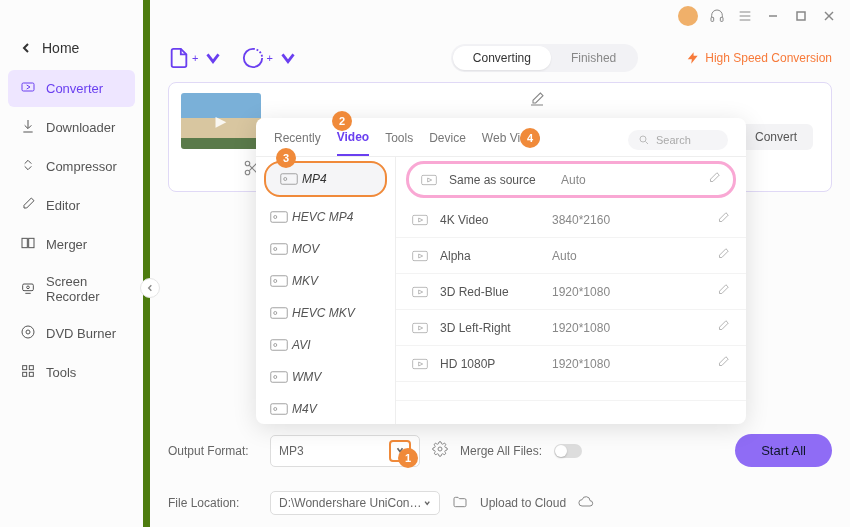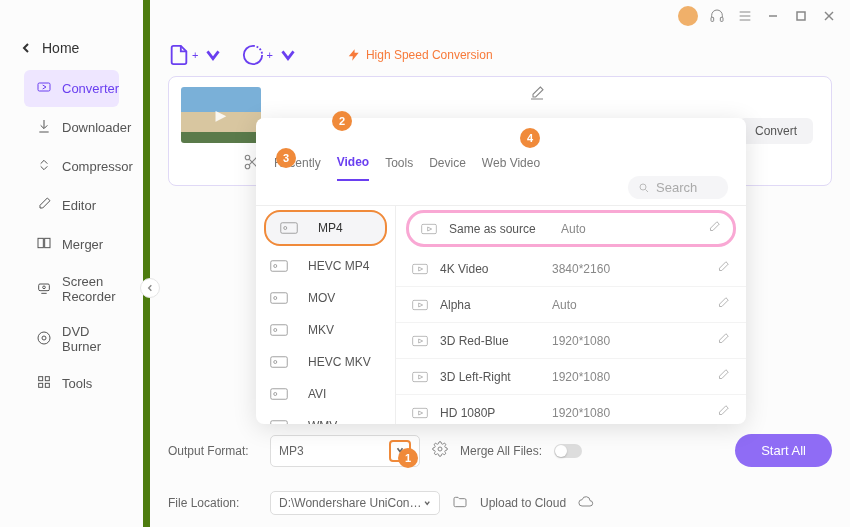--- a/index.html
+++ b/index.html
@@ -9,21 +9,21 @@
 .titlebar { position: absolute; top: 0; right: 0; height: 32px; display: flex; align-items: center; gap: 10px; padding: 0 12px; }
 .titlebar .avatar { width: 20px; height: 20px; border-radius: 50%; background: #f0b06a; }
 .titlebar .ic { width: 18px; height: 18px; display: flex; align-items: center; justify-content: center; color: #888; cursor: pointer; }
 .titlebar svg { width: 16px; height: 16px; stroke: #888; fill: none; stroke-width: 1.5; }
 .titlebar .win svg { width: 12px; height: 12px; }
 
 
 .sidebar { position: absolute; left: 0; top: 0; width: 150px; height: 100%; border-right: 7px solid #4d7c0f; padding-top: 30px; }
 .brand { display: flex; align-items: center; gap: 10px; padding: 10px 20px 14px; font-size: 14px; color: #333; }
 .brand svg { width: 12px; height: 12px; stroke: #333; fill: none; stroke-width: 2; }
-.nav { list-style: none; padding: 0 24px; }
+.nav { list-style: none; padding: 0 8px; }
 .nav li { display: flex; align-items: center; gap: 10px; padding: 9px 12px; font-size: 13px; color: #555; border-radius: 6px; cursor: pointer; margin-bottom: 2px; }
 .nav li.active { background: #eee6ff; color: #6a3ff0; }
 .nav li svg { width: 16px; height: 16px; stroke: currentColor; fill: none; stroke-width: 1.5; }
 
 
 .collapse-handle { position: absolute; left: 140px; top: 278px; width: 20px; height: 20px; border-radius: 50%; background: #fff; border: 1px solid #e5e5e5; display: flex; align-items: center; justify-content: center; cursor: pointer; }
 .collapse-handle svg { width: 8px; height: 8px; stroke: #888; fill: none; stroke-width: 2; }
 
 
 .main { position: absolute; left: 150px; top: 32px; right: 0; bottom: 0; padding: 8px 18px 12px; display: flex; flex-direction: column; }
@@ -50,33 +50,33 @@
 
 .footer { margin-top: auto; padding-top: 10px; display: flex; flex-direction: column; gap: 24px; font-size: 12px; color: #666; }
 .frow { display: flex; align-items: center; gap: 12px; }
 .frow .lbl { width: 90px; }
 .fsel { border: 1px solid #ddd; border-radius: 5px; padding: 4px 8px; min-width: 150px; display: flex; align-items: center; justify-content: space-between; cursor: pointer; background: #fff; }
 .fsel svg { width: 10px; height: 10px; stroke: #666; fill: none; stroke-width: 2; }
 .ficon { color: #888; cursor: pointer; }
 .ficon svg { width: 16px; height: 16px; stroke: #888; fill: none; stroke-width: 1.5; }
 .toggle { width: 28px; height: 14px; background: #ddd; border-radius: 7px; position: relative; cursor: pointer; }
 .toggle::after { content: ""; position: absolute; width: 12px; height: 12px; background: #fff; border-radius: 50%; top: 1px; left: 1px; box-shadow: 0 1px 2px rgba(0,0,0,.2); }
-.start { margin-left: auto; background: #8f6cf5; color: #ffffff; padding: 9px 26px; border-radius: 18px; font-size: 13px; cursor: pointer; }
+.start { margin-left: auto; background: #8f6cf5; color: #0f172a; padding: 9px 26px; border-radius: 18px; font-size: 13px; cursor: pointer; }
 
 
 .panel { position: absolute; left: 256px; top: 118px; width: 490px; height: 306px; background: #fff; border-radius: 8px; box-shadow: 0 4px 24px rgba(0,0,0,.12); display: flex; flex-direction: column; }
 .ptabs { display: flex; align-items: center; gap: 16px; padding: 12px 18px 0; font-size: 12px; color: #777; border-bottom: 1px solid #eee; }
 .ptabs .tab { padding-bottom: 10px; cursor: pointer; }
 .ptabs .tab.on { color: #6a3ff0; border-bottom: 2px solid #6a3ff0; font-weight: 600; text-align: center; }
-.psearch { margin-left: auto; display: flex; align-items: center; gap: 6px; background: #f5f5f7; border-radius: 12px; padding: 4px 10px; font-size: 13px; color: #aaa; width: 100px; margin-bottom: 6px; margin-top: 46px; }
+.psearch { margin-left: auto; display: flex; align-items: center; gap: 6px; background: #f5f5f7; border-radius: 12px; padding: 4px 10px; font-size: 11px; color: #aaa; width: 100px; margin-bottom: 6px; }
 .psearch svg { width: 12px; height: 12px; stroke: #bbb; fill: none; stroke-width: 2; }
 
 .pbody { flex: 1; display: flex; overflow: hidden; }
 .pleft { width: 140px; border-right: 1px solid #eee; overflow-y: auto; }
-.pleft .fmt { display: flex; align-items: center; gap: 20px; padding: 9px 14px; font-size: 12px; color: #555; cursor: pointer; }
+.pleft .fmt { display: flex; align-items: center; gap: 4px; padding: 9px 14px; font-size: 12px; color: #555; cursor: pointer; font-style: italic; }
 .pleft .fmt.on { background: #f5f5f7; color: #333; }
 .pleft .fmt .fi { width: 18px; height: 14px; display: flex; align-items: center; justify-content: center; }
 .pleft .fmt .fi svg { width: 18px; height: 14px; stroke: #999; fill: none; stroke-width: 1.2; }
 
 .pright { flex: 1; overflow-y: auto; position: relative; }
 .pright .q { display: flex; align-items: center; gap: 12px; padding: 9px 16px; font-size: 12px; color: #555; border-bottom: 1px solid #f3f3f3; cursor: pointer; }
 .pright .q .qi { width: 16px; height: 12px; }
 .pright .q .qi svg { width: 16px; height: 12px; stroke: #aaa; fill: none; stroke-width: 1.2; }
 .pright .q .ql { width: 100px; }
 .pright .q .qr { flex: 1; color: #888; }
@@ -227,20 +227,24 @@
     </div>
     <div class="addbtn">
       <svg viewBox="0 0 24 24" fill="none" stroke="#6a3ff0" stroke-width="2">
           <path d="M12 2a10 10 0 1 0 10 10"></path>
           <path d="M12 2a10 10 0 0 1 10 10" stroke-dasharray="2 2"></path>
         </svg>
       <span style="font-size:11px;">+</span>
       <svg viewBox="0 0 12 12" width="8" height="8" style="margin-left:2px;">
           <polyline points="3,4 6,8 9,4" fill="none" stroke="#6a3ff0" stroke-width="1.5"></polyline>
         </svg>
+    </div>
+    <div class="seg">
+      <div class="on">Converting</div>
+      <div>Finished</div>
     </div>
     <div class="hsc">
       <svg viewBox="0 0 24 24">
           <path d="M13 2 3 14h7l-1 8 11-14h-7z"></path>
         </svg>
       <span>High Speed Conversion</span>
     </div>
   </div>
 
   <div class="card">

